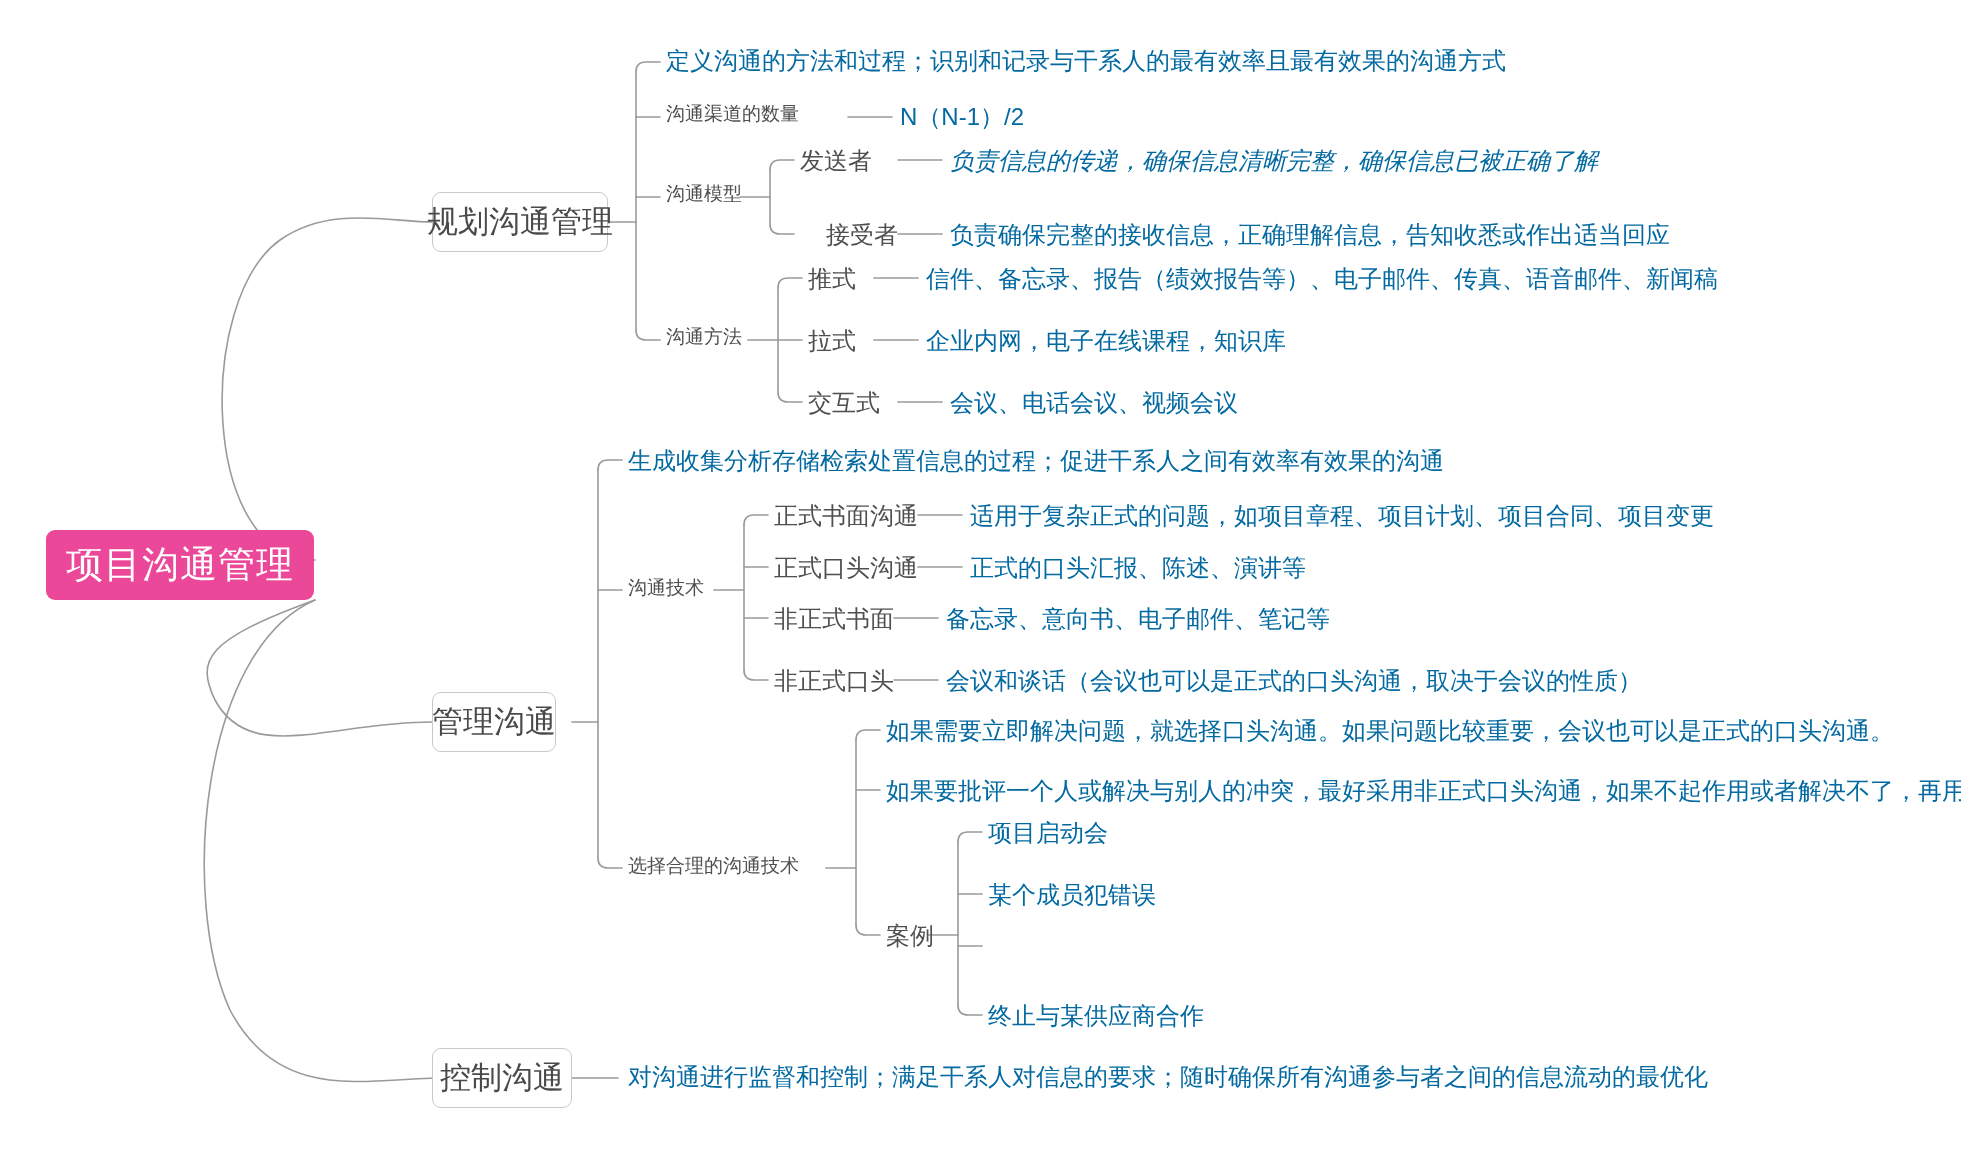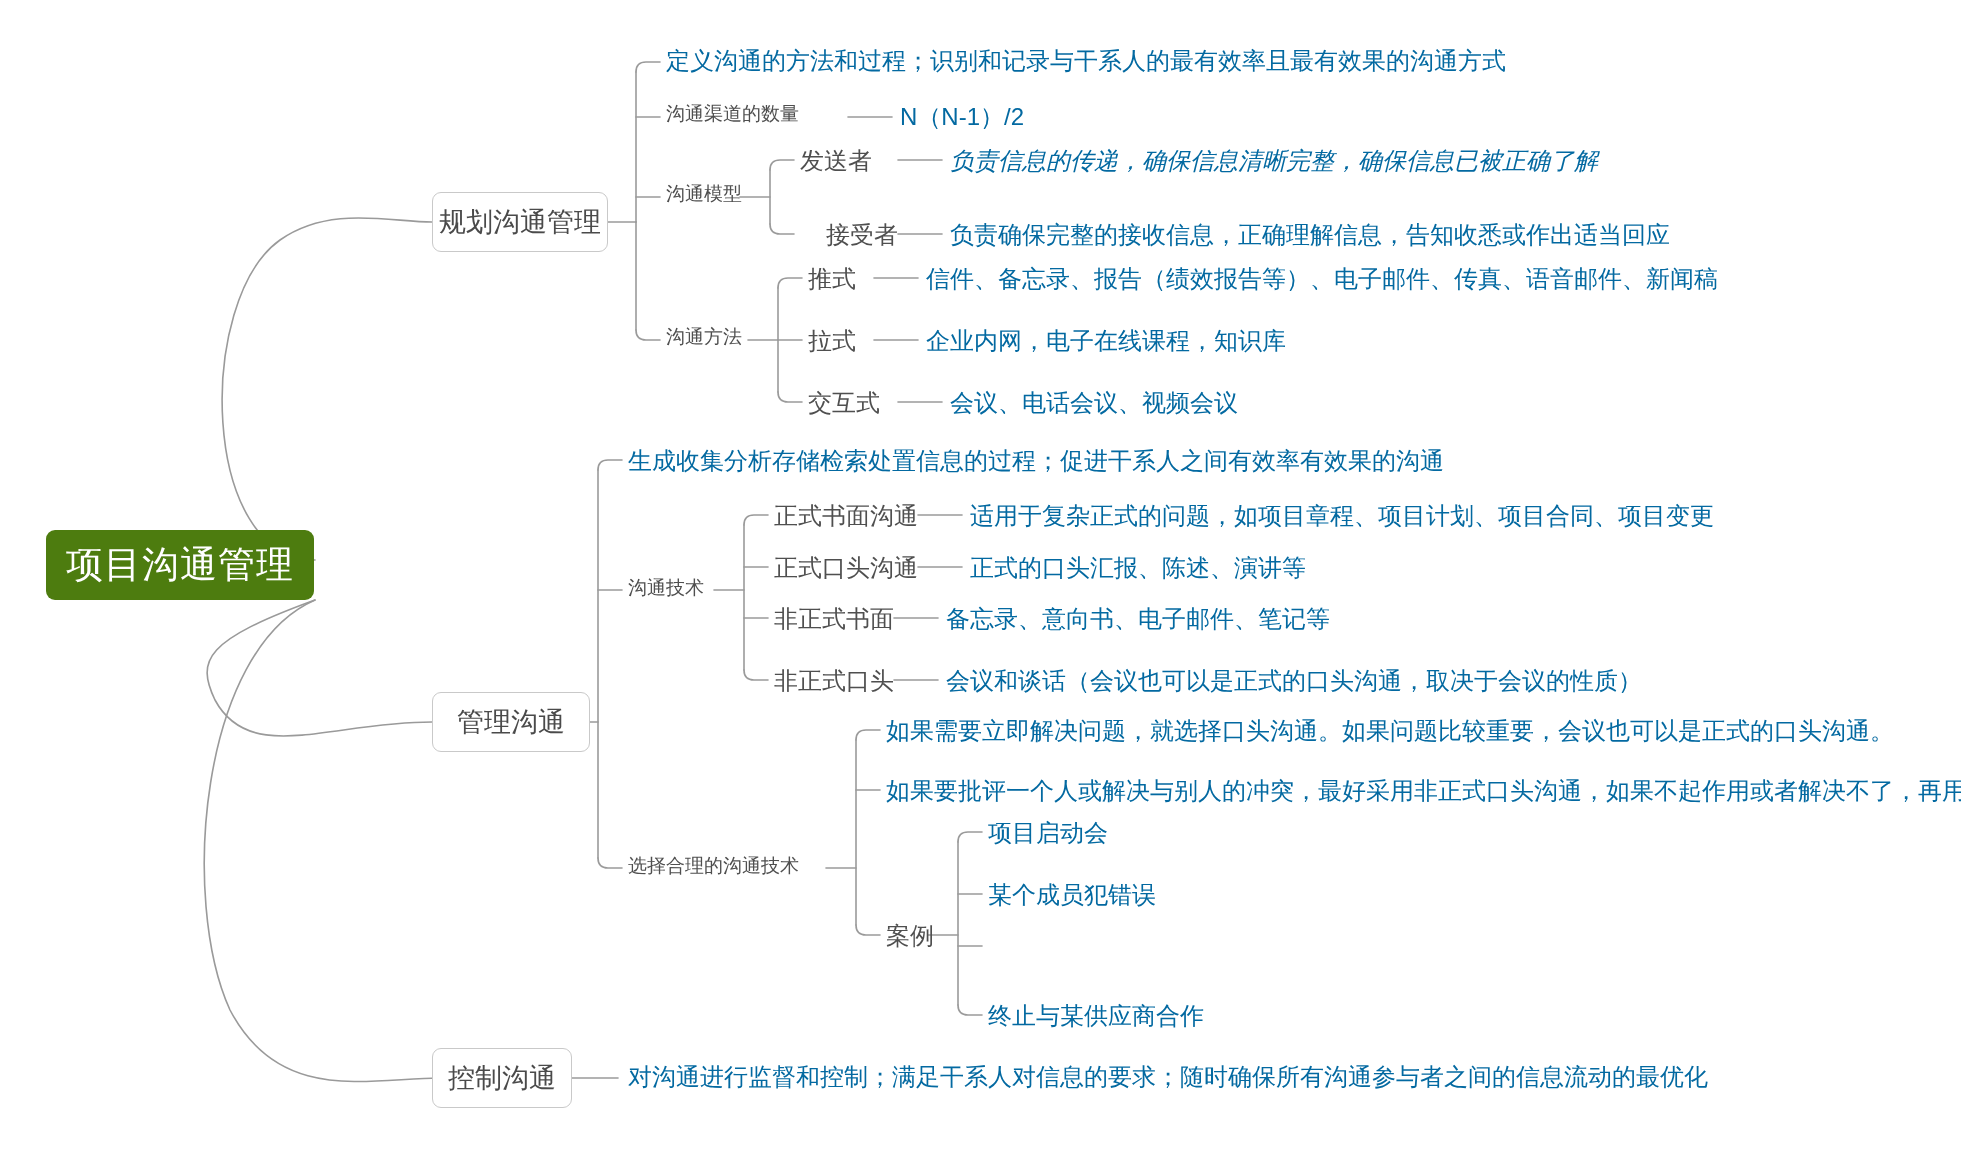--- a/index.html
+++ b/index.html
@@ -38,21 +38,21 @@
   .node {
     position: absolute;
     white-space: nowrap;
     color: #4a4a4a;
     font-size: 26px;
     line-height: 1.2;
   }
 
   .root-node {
     position: absolute;
-    background: #4d7c0f;
+    background: #ec4899;
     color: #ffffff;
     border-radius: 9px;
     font-size: 37px;
     letter-spacing: 1px;
     display: flex;
     align-items: center;
     justify-content: center;
     box-sizing: border-box;
     padding: 0 22px;
     white-space: nowrap;
@@ -60,21 +60,21 @@
 
   .boxed {
     border: 1.3px solid #c9c9c9;
     border-radius: 9px;
     background: #ffffff;
     box-sizing: border-box;
     display: flex;
     align-items: center;
     justify-content: center;
     padding: 0 16px;
-    font-size: 27px;
+    font-size: 31px;
     color: #4a4a4a;
   }
 
   .lvl2 { font-size: 19px; color: #4f4f4f; }
   .lvl3 { font-size: 24px; color: #4f4f4f; }
   .leaf { font-size: 24px; color: #0369a1; }
 </style>
 </head>
 <body>
 
@@ -165,21 +165,21 @@
   <div class="node leaf" style="left:950px; top:221px;">负责确保完整的接收信息，正确理解信息，告知收悉或作出适当回应</div>
 
   <div class="node lvl2" style="left:666px; top:326px;">沟通方法</div>
   <div class="node lvl3" style="left:808px; top:265px;">推式</div>
   <div class="node leaf" style="left:926px; top:265px;">信件、备忘录、报告（绩效报告等）、电子邮件、传真、语音邮件、新闻稿</div>
   <div class="node lvl3" style="left:808px; top:327px;">拉式</div>
   <div class="node leaf" style="left:926px; top:327px;">企业内网，电子在线课程，知识库</div>
   <div class="node lvl3" style="left:808px; top:389px;">交互式</div>
   <div class="node leaf" style="left:950px; top:389px;">会议、电话会议、视频会议</div>
 
-  <div class="node boxed" style="left:432px; top:692px; width:158px; height:60px;">管理沟通</div>
+  <div class="node boxed" style="left:432px; top:692px; width:124px; height:60px;">管理沟通</div>
 
   <div class="node leaf" style="left:628px; top:447px;">生成收集分析存储检索处置信息的过程；促进干系人之间有效率有效果的沟通</div>
 
   <div class="node lvl2" style="left:628px; top:577px;">沟通技术</div>
   <div class="node lvl3" style="left:774px; top:502px;">正式书面沟通</div>
   <div class="node leaf" style="left:970px; top:502px;">适用于复杂正式的问题，如项目章程、项目计划、项目合同、项目变更</div>
   <div class="node lvl3" style="left:774px; top:554px;">正式口头沟通</div>
   <div class="node leaf" style="left:970px; top:554px;">正式的口头汇报、陈述、演讲等</div>
   <div class="node lvl3" style="left:774px; top:605px;">非正式书面</div>
   <div class="node leaf" style="left:946px; top:605px;">备忘录、意向书、电子邮件、笔记等</div>

